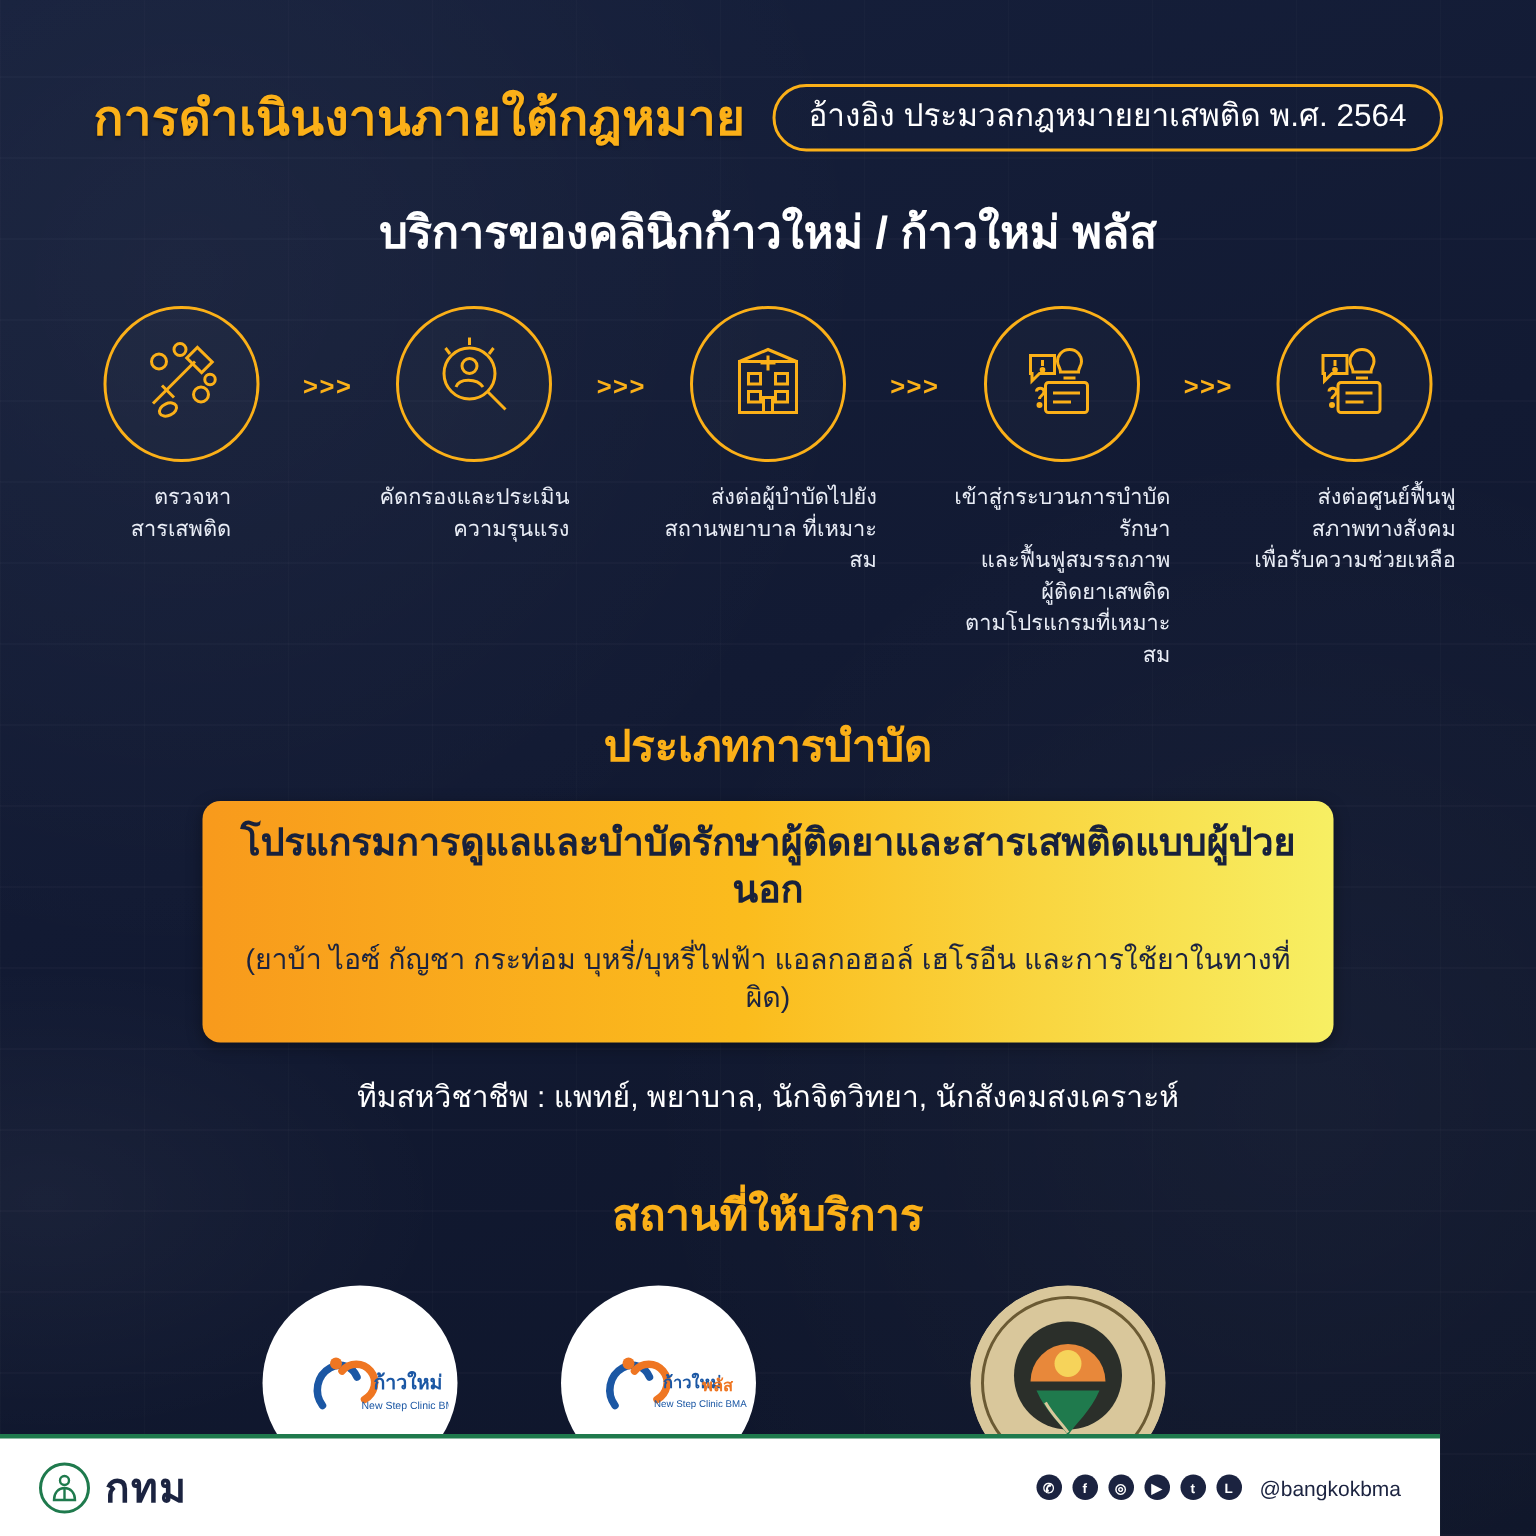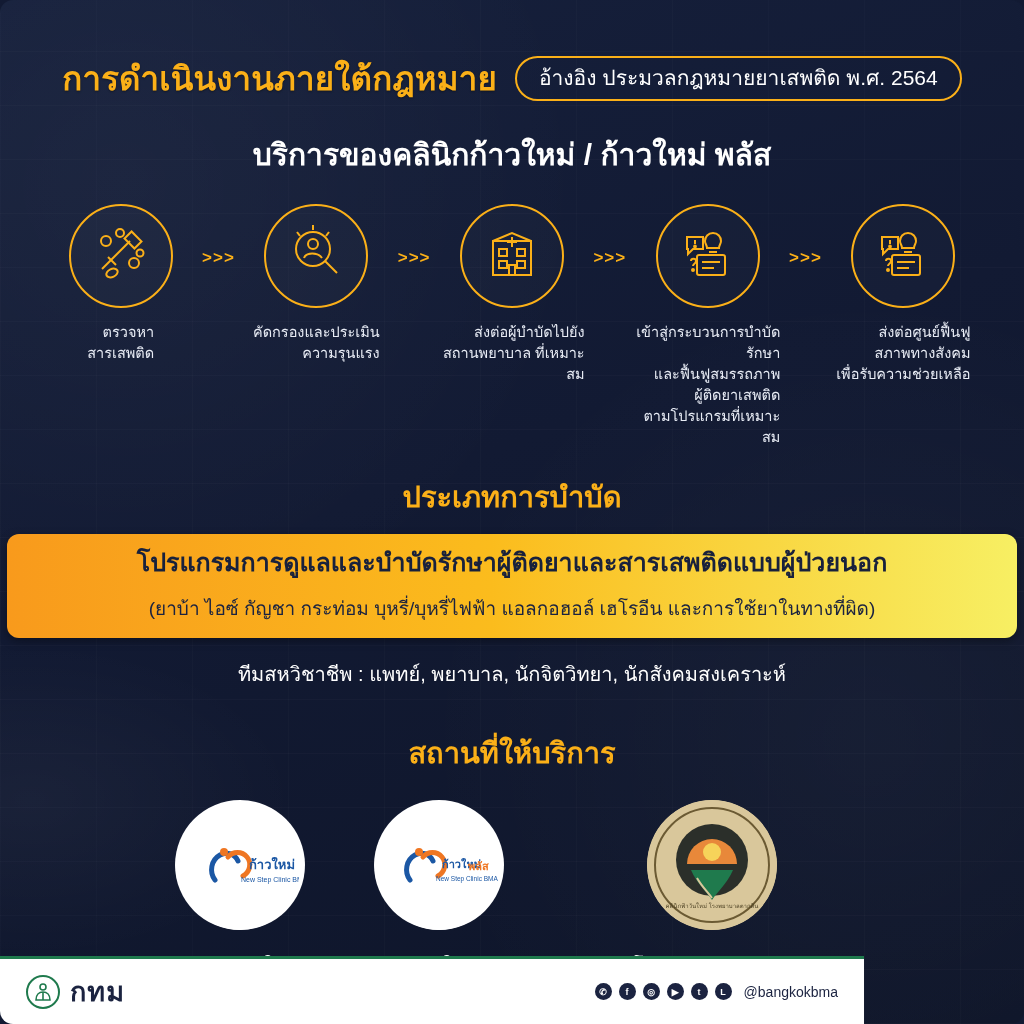--- a/index.html
+++ b/index.html
@@ -10,21 +10,20 @@
     overflow: hidden;
   }
   #page {
     position: relative;
     width: 1024px; height: 1024px;
     background:
       radial-gradient(circle at 12% 18%, rgba(255,255,255,0.035) 0%, rgba(255,255,255,0) 38%),
       radial-gradient(circle at 85% 72%, rgba(255,255,255,0.03) 0%, rgba(255,255,255,0) 40%),
       linear-gradient(160deg, #16203c 0%, #121a33 45%, #0e1529 100%);
     overflow: hidden;
-    border-radius: 13px;
   }
   
   #page::before {
     content: "";
     position: absolute; inset: 0;
     background-image:
       repeating-linear-gradient(0deg, rgba(255,255,255,0.022) 0 1px, rgba(255,255,255,0) 1px 54px),
       repeating-linear-gradient(90deg, rgba(255,255,255,0.018) 0 1px, rgba(255,255,255,0) 1px 96px);
     opacity: .9;
     pointer-events: none;
@@ -106,21 +105,21 @@
   
   .section-title {
     text-align: center;
     color: #fbb018;
     font-size: 29px;
     font-weight: bold;
     margin-top: 26px;
   }
   .banner {
     margin: 14px auto 0;
-    width: 1010px;
+    width: 754px;
     border-radius: 12px;
     background: linear-gradient(90deg, #f89a1c 0%, #fbbc1d 48%, #f7ef63 100%);
     padding: 13px 18px 16px;
     text-align: center;
     box-shadow: 0 3px 10px rgba(0,0,0,.35);
   }
   .banner-line1 {
     color: #18213c; font-size: 25px; font-weight: bold; line-height: 1.25;
   }
   .banner-line2 {
@@ -156,21 +155,21 @@
     color: #ffffff; font-size: 19px; margin-top: 20px; text-align: center;
   }
   .loc-count {
     color: #ffffff; font-size: 38px; font-weight: bold; margin-top: 2px; text-align: center;
   }
   .loc-count.wide { font-size: 40px; }
 
   
   .footer {
     position: absolute; left: 0; bottom: 0;
-    width: 864px; height: 68px;
+    width: 960px; height: 68px;
     background: #ffffff;
     border-top: 3px solid #1f7a4d;
     display: flex; align-items: center; justify-content: space-between;
     padding: 0 26px;
     z-index: 3;
   }
   .brand { display: flex; align-items: center; gap: 10px; }
   .brand-mark {
     width: 34px; height: 34px; border-radius: 50%;
     border: 2px solid #1f7a4d;

